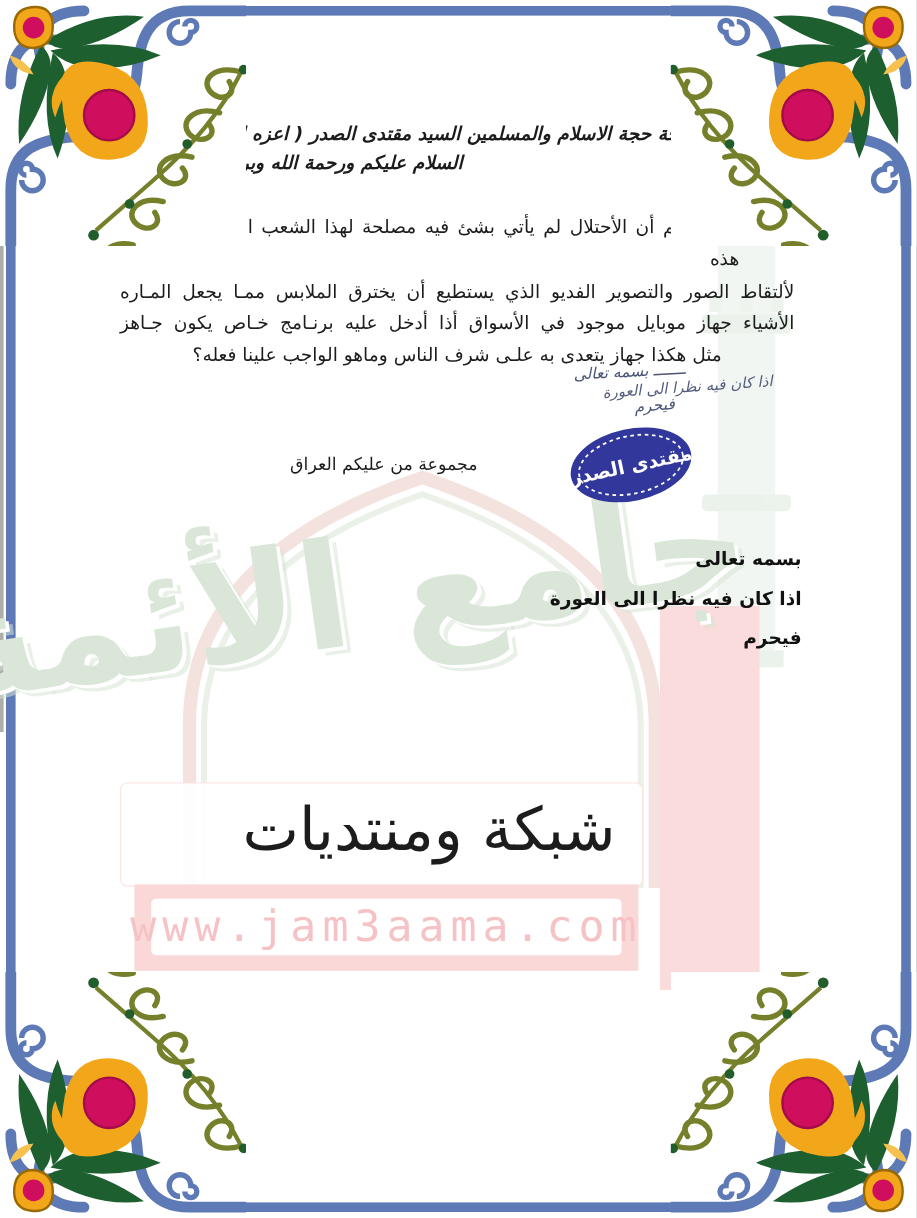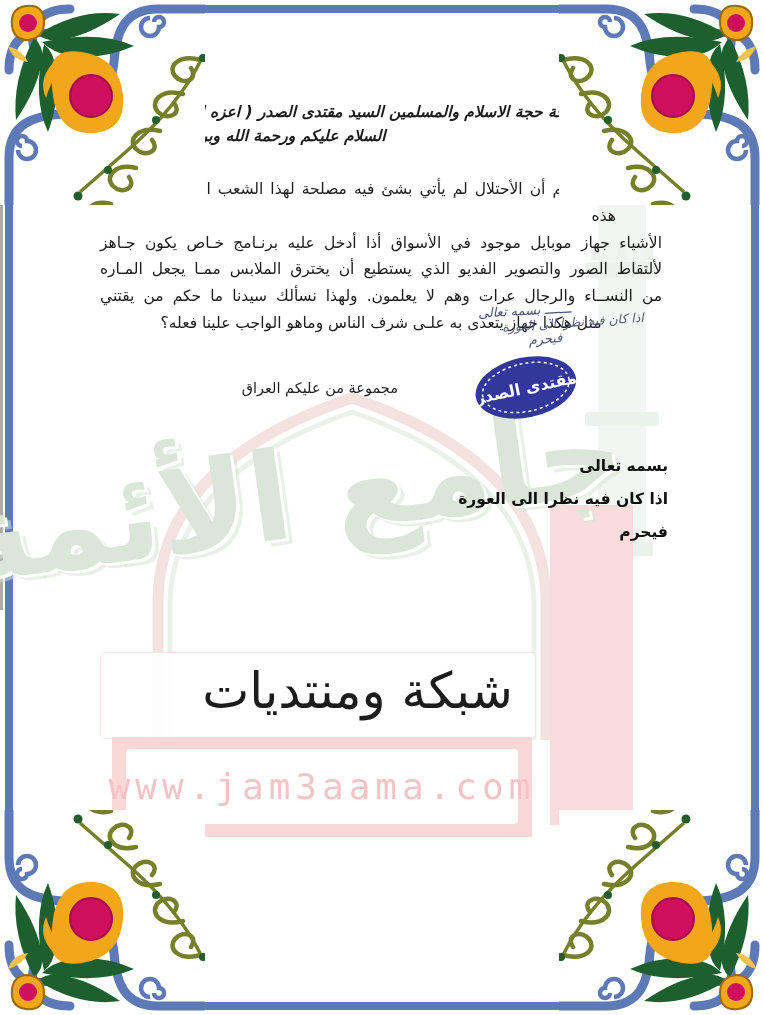--- a/index.html
+++ b/index.html
@@ -28,21 +28,21 @@
   }
   .wm-netbox{
     position:absolute;left:100px;top:652px;width:434px;height:85px;
     background:rgba(255,255,255,.92);border:1px solid #fbe4e1;border-radius:6px;
   }
   .wm-nettext{
     position:absolute;left:105px;top:662px;width:408px;
     direction:rtl;text-align:right;font-size:50px;font-weight:normal;
     color:#f3bcb4;text-shadow:1px 1px 0 #ffffff;letter-spacing:1px;white-space:nowrap;
   }
-  .wm-band{position:absolute;left:112px;top:737px;width:420px;height:100px;background:#fbd8d8;}
+  .wm-band{position:absolute;left:112px;top:737px;width:420px;height:72px;background:#fbd8d8;}
   .wm-band-inner{
     position:absolute;left:14px;top:12px;right:14px;bottom:13px;
     background:#ffffff;border-radius:4px;
   }
   .wm-url{
     width:100%;height:100%;display:flex;align-items:center;justify-content:center;
     font-family:"DejaVu Sans Mono",monospace;font-size:36px;letter-spacing:5px;
     color:#f5c3c5;
   }
   
@@ -164,23 +164,22 @@
     </div>
   </div>
 
   <div class="salutation arabic">
     <div>الى سماحة حجة الاسلام والمسلمين السيد مقتدى الصدر ( اعزه الله)</div>
     <div>السلام عليكم ورحمة الله وبركاته</div>
   </div>
 
   <div class="bodytext arabic">
     <div class="bline first">الكل يعلم أن الأحتلال لم يأتي بشئ فيه مصلحة لهذا الشعب المـــــظلوم ومن هذه</div>
+    <div class="bline">لألتقاط الصور والتصوير الفديو الذي يستطيع أن يخترق الملابس ممـا يجعل المـاره</div>
     <div class="bline">الأشياء جهاز موبايل موجود في الأسواق أذا أدخل عليه برنـامج خـاص يكون جـاهز</div>
-    <div class="bline">لألتقاط الصور والتصوير الفديو الذي يستطيع أن يخترق الملابس ممـا يجعل المـاره</div>
-    <div class="bline">من النســاء والرجال عرات وهم لا يعلمون. ولهذا نسألك سيدنا ما حكم من يقتني</div>
     <div class="bline last">مثل هكذا جهاز يتعدى به علـى شرف الناس وماهو الواجب علينا فعله؟</div>
   </div>
 
   <div class="handwriting">
     <div class="hw1">بسمه تعالى</div>
     <div class="hw2">اذا كان فيه نظرا الى العورة</div>
     <div class="hw3">فيحرم</div>
   </div>
 
   <svg class="stamp" width="120" height="80">

